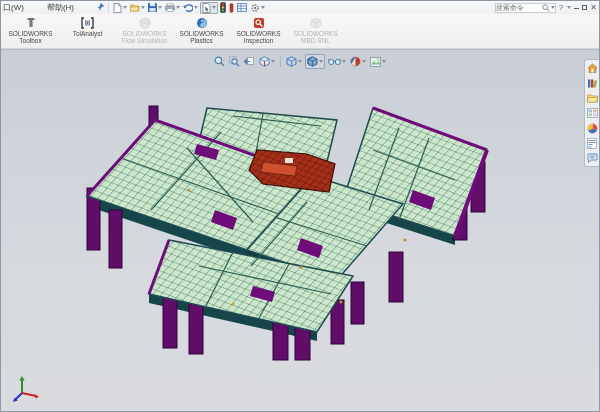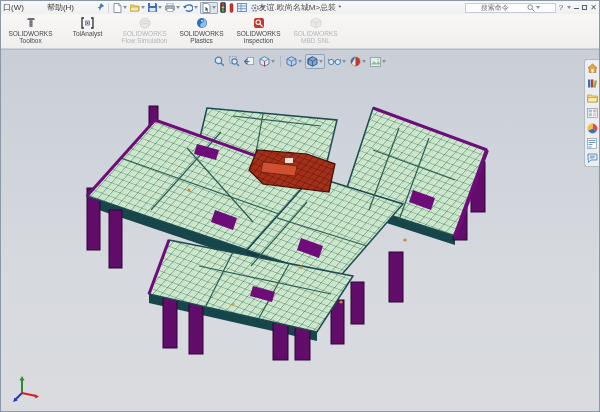--- a/index.html
+++ b/index.html
@@ -11,21 +11,21 @@
   .menu { display:flex; gap:23px; padding-left:2px; align-items:center; white-space:nowrap; }
   .menu span { cursor:default; }
   .pin-ic { width:8px; height:9px; display:inline-block; }
   .tb-sep { width:1px; height:10px; background:#d0d3d7; margin:0 3px; }
   .qbar { display:flex; align-items:center; gap:1px; }
   .qbtn { display:flex; align-items:center; padding:0 1px; height:12px; }
   .qbtn.pressed { background:#dfe5ec; border:1px solid #9aa7b5; border-radius:1px; }
   .dd { width:0; height:0; border-left:2.5px solid transparent; border-right:2.5px solid transparent; border-top:3px solid #8a8f96; margin-left:1px; }
   .doc-title { position:absolute; left:0; right:0; text-align:center; font-size:8px; color:#4a4a4a; pointer-events:none; }
   .t-right { position:absolute; right:2px; top:1px; display:flex; align-items:center; gap:3px; height:11px; }
-  .search-box { display:flex; align-items:center; background:#fbfcfd; border:1px solid #c9cdd3; height:10px; padding:0 15px;text-decoration:underline; }
+  .search-box { display:flex; align-items:center; background:#fbfcfd; border:1px solid #c9cdd3; height:10px; padding:0 0;text-decoration:underline; }
   .search-box input { border:none; outline:none; width:46px; font-size:7px; color:#555; background:transparent; font-family:"Liberation Sans",sans-serif; }
   .wc { font-size:8px; color:#5a5f66; line-height:10px; }
   .min-bar { width:5px; height:1px; background:#5a5f66; display:inline-block; margin-bottom:1px; }
   .restore-box { width:5px; height:5px; border:1px solid #5a5f66; display:inline-block; }
 
   
   .addins { height:35px; background:linear-gradient(#f8f7f6,#f1efed); border-bottom:1px solid #cfd2d6; display:flex; align-items:flex-start; padding:1px 0 0 1px; }
   .addin-btn { width:57px; height:33px; display:flex; flex-direction:column; align-items:center; justify-content:flex-start; padding-top:1px; border-radius:2px; }
   .addin-btn .ic { height:13px; display:flex; align-items:center; }
   .addin-btn .lbl { font-size:6.5px; line-height:1.15; text-align:center; color:#43484d; margin-top:1px; }
@@ -128,21 +128,20 @@
       </span>
       <span class="qbtn">
         <svg width="10" height="10" viewBox="0 0 10 10">
             <circle cx="5" cy="5" r="3" fill="none" stroke="#7b8591" stroke-width="1.6" stroke-dasharray="1.6 1.1"></circle>
             <circle cx="5" cy="5" r="1.2" fill="#7b8591"></circle>
           </svg>
           <span class="dd"></span>
       </span>
     </div>
 
-    <div class="doc-title">友谊.欧尚名城M&gt;总装 *</div>
 
     <div class="t-right">
       <span class="search-box">
         <input type="text" placeholder="搜索命令" style="">
         <svg width="8" height="8" viewBox="0 0 8 8">
             <circle cx="3.2" cy="3.2" r="2.3" fill="none" stroke="#8a9099" stroke-width="1"></circle>
             <path d="M5 5l2.4 2.4" stroke="#8a9099" stroke-width="1"></path>
           </svg>
         <span class="dd"></span>
       </span>

